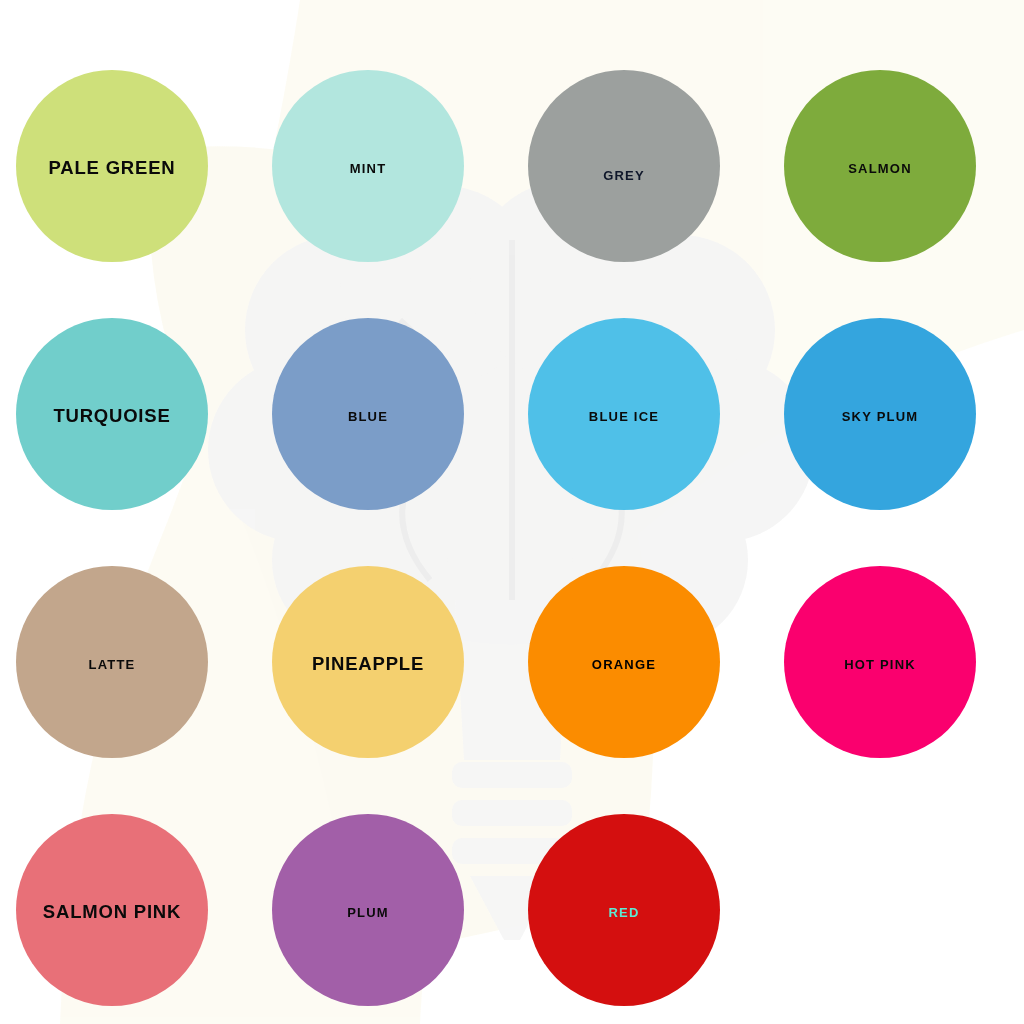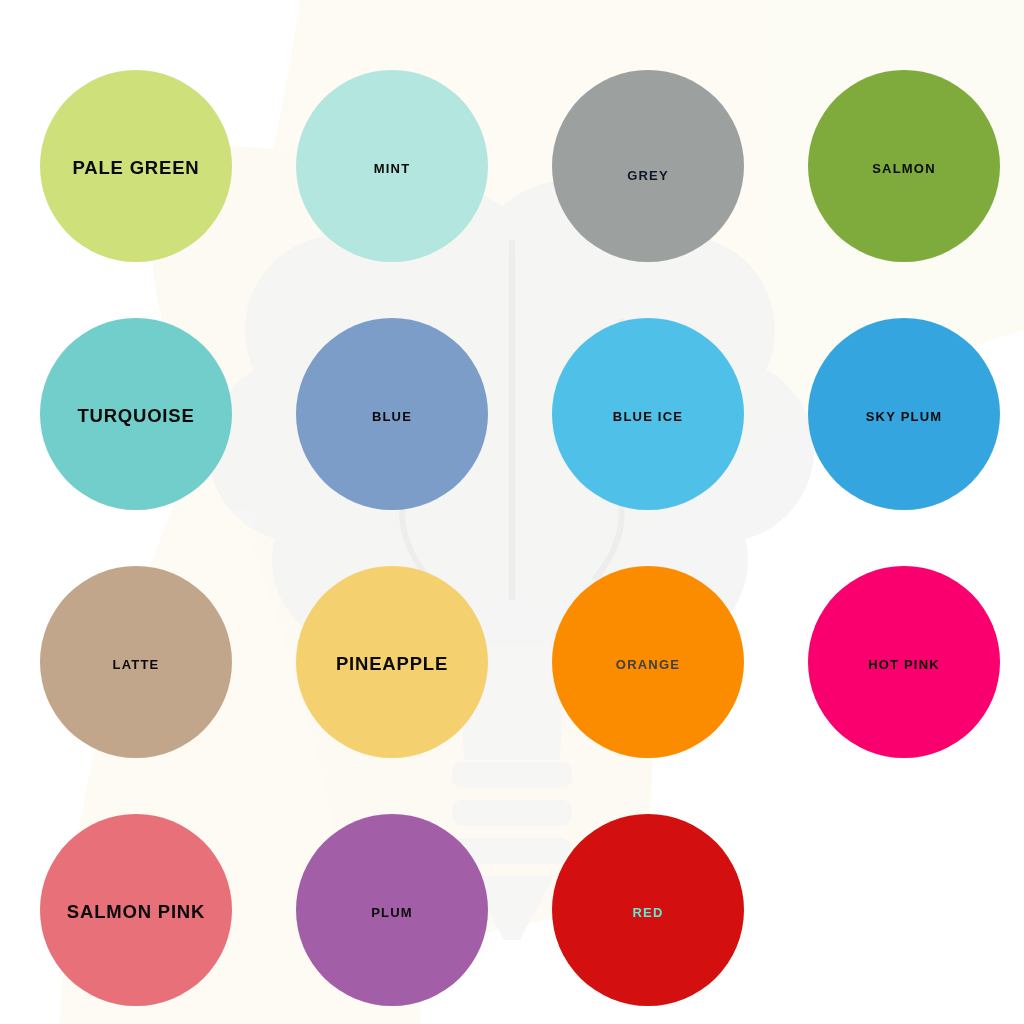--- a/index.html
+++ b/index.html
@@ -41,21 +41,21 @@
     width: 1024px;
     height: 1024px;
     box-sizing: border-box;
     padding-top: 42px;
   }
 
   .swatch-cell {
     position: relative;
     display: flex;
     align-items: center;
-    justify-content: center;
+    justify-content: flex-start;
     padding-left: 16px;
   }
 
   .swatch-circle {
     position: relative;
     width: 192px;
     height: 192px;
     border-radius: 50%;
     display: flex;
     align-items: center;
@@ -179,21 +179,21 @@
 
     <div class="swatch-cell">
       <div class="swatch-circle" style="background-color: rgb(244, 208, 111);">
         <span class="swatch-label long" style="color: rgb(10, 10, 10);">PINEAPPLE</span>
       </div>
     </div>
 
 
     <div class="swatch-cell">
       <div class="swatch-circle" style="background-color: rgb(251, 140, 0);">
-        <span class="swatch-label" style="color: #404040;">ORANGE</span>
+        <span class="swatch-label" style="color: #000000;">ORANGE</span>
       </div>
     </div>
 
     <div class="swatch-cell">
       <div class="swatch-circle" style="background-color: rgb(250, 0, 110);">
         <span class="swatch-label" style="color: rgb(10, 10, 10);">HOT PINK</span>
       </div>
     </div>
 
     <div class="swatch-cell">

